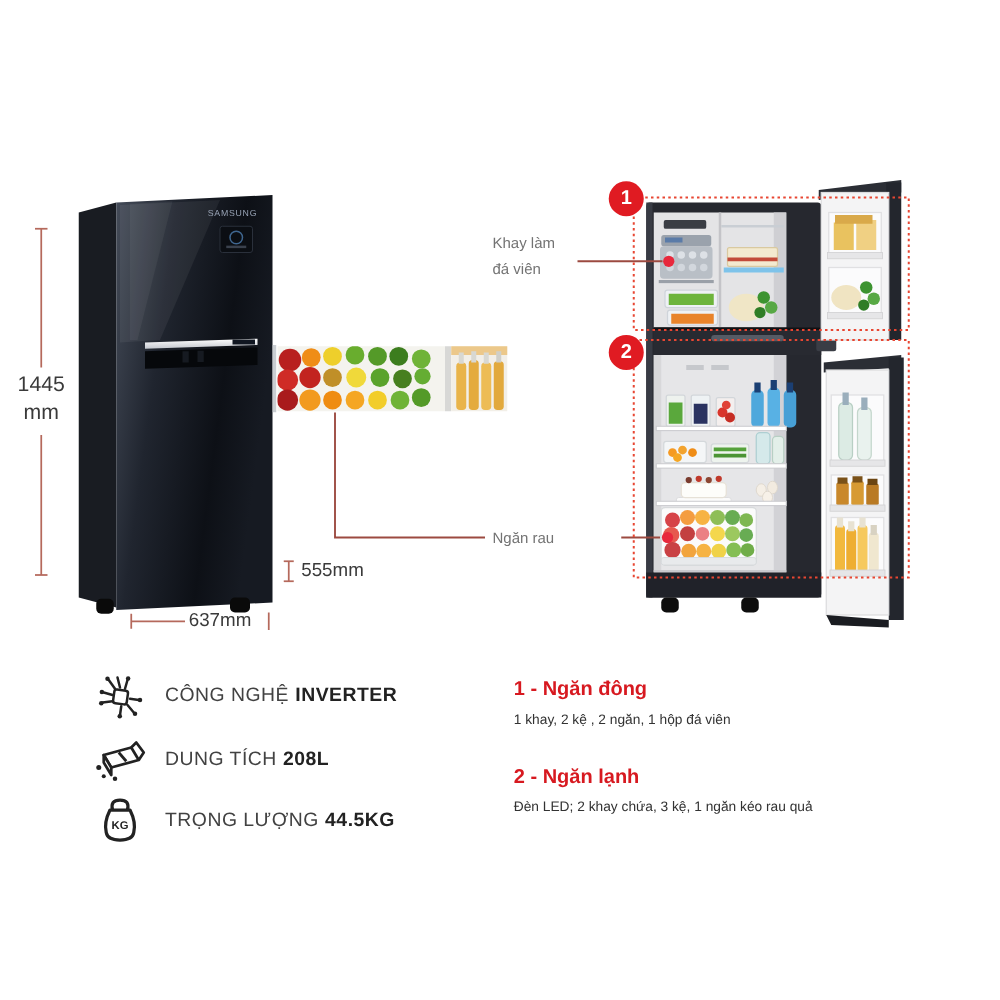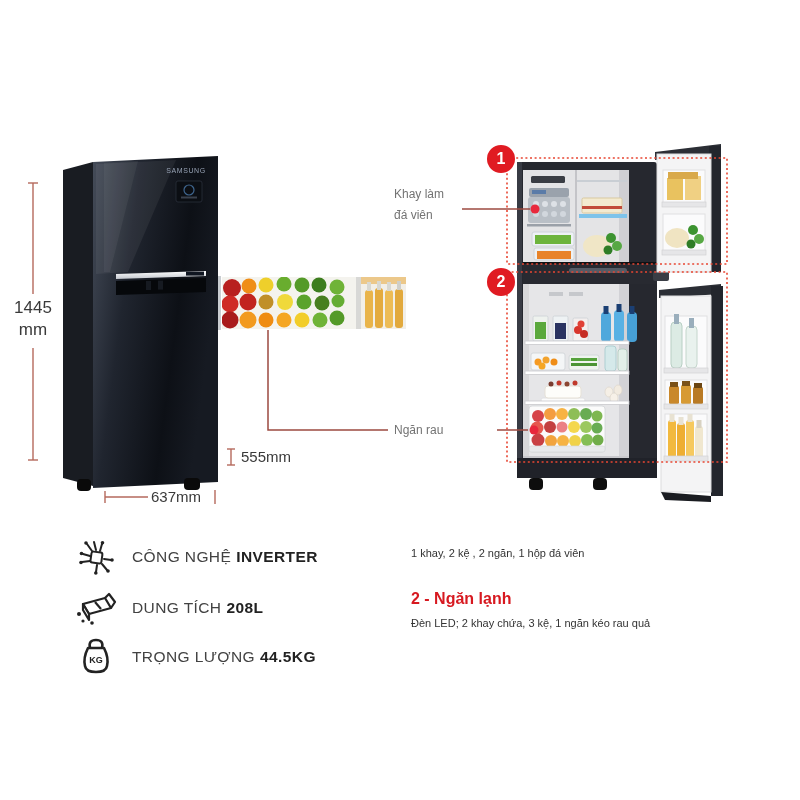--- a/index.html
+++ b/index.html
@@ -414,20 +414,21 @@
         <path d="M14 12 Q12 4 20 4 Q28 4 26 12" fill="none" stroke="#222" stroke-width="2.6"></path>
         <path d="M12 12 L28 12 Q33 22 31 30 Q30 36 20 36 Q10 36 9 30 Q7 22 12 12 Z" fill="#fff" stroke="#222" stroke-width="2.6" stroke-linejoin="round"></path>
         <text x="20" y="27" text-anchor="middle" font-size="9" font-weight="bold" fill="#222" font-family="Liberation Sans, sans-serif">KG</text>
       </svg>
     </span>
     <span class="feature-text"><span>TRỌNG LƯỢNG</span><b>44.5KG</b></span>
   </div>
 
   <div class="abs" style="left:411px;top:543px;">
     <div class="legend-block">
+      <p class="legend-title">1 - Ngăn đông</p>
       <p class="legend-desc">1 khay, 2 kệ , 2 ngăn, 1 hộp đá viên</p>
     </div>
     <div class="legend-block">
       <p class="legend-title">2 - Ngăn lạnh</p>
       <p class="legend-desc">Đèn LED; 2 khay chứa, 3 kệ, 1 ngăn kéo rau quả</p>
     </div>
   </div>
 
 </div>
 

